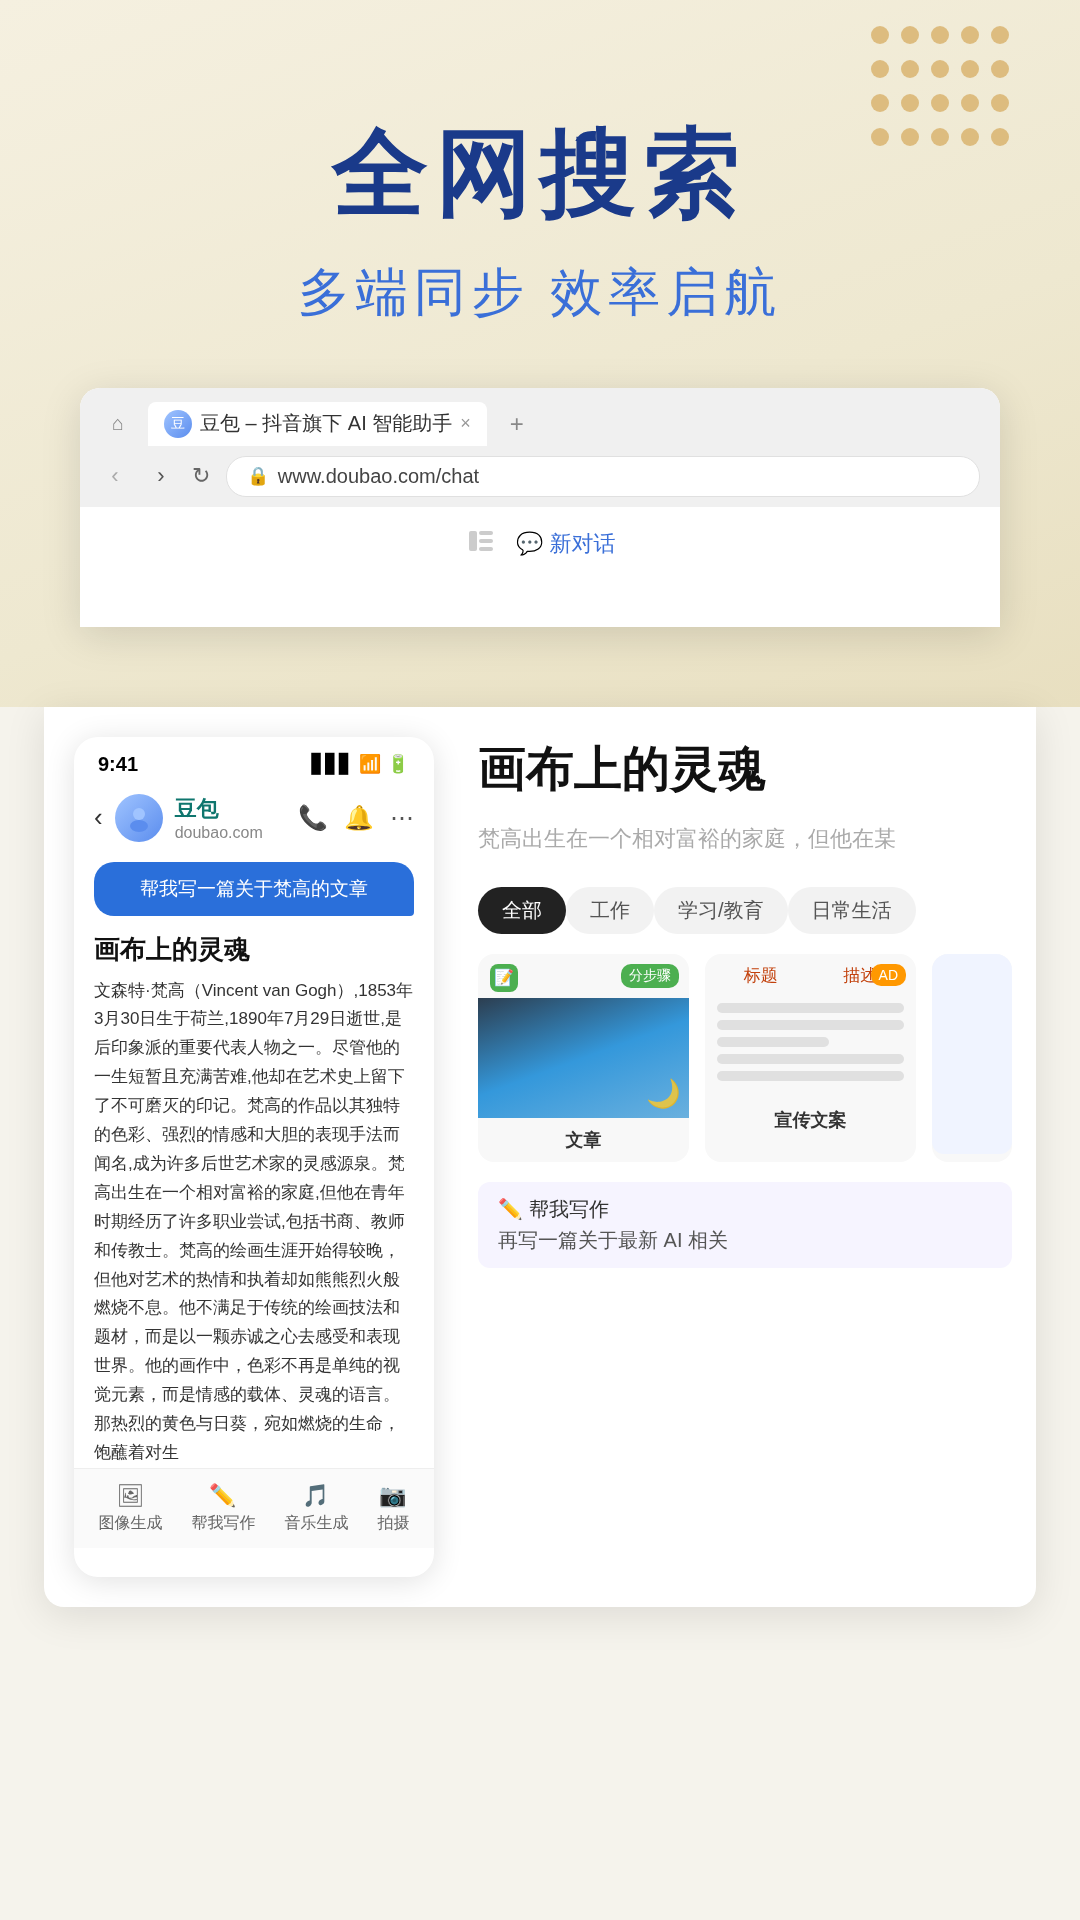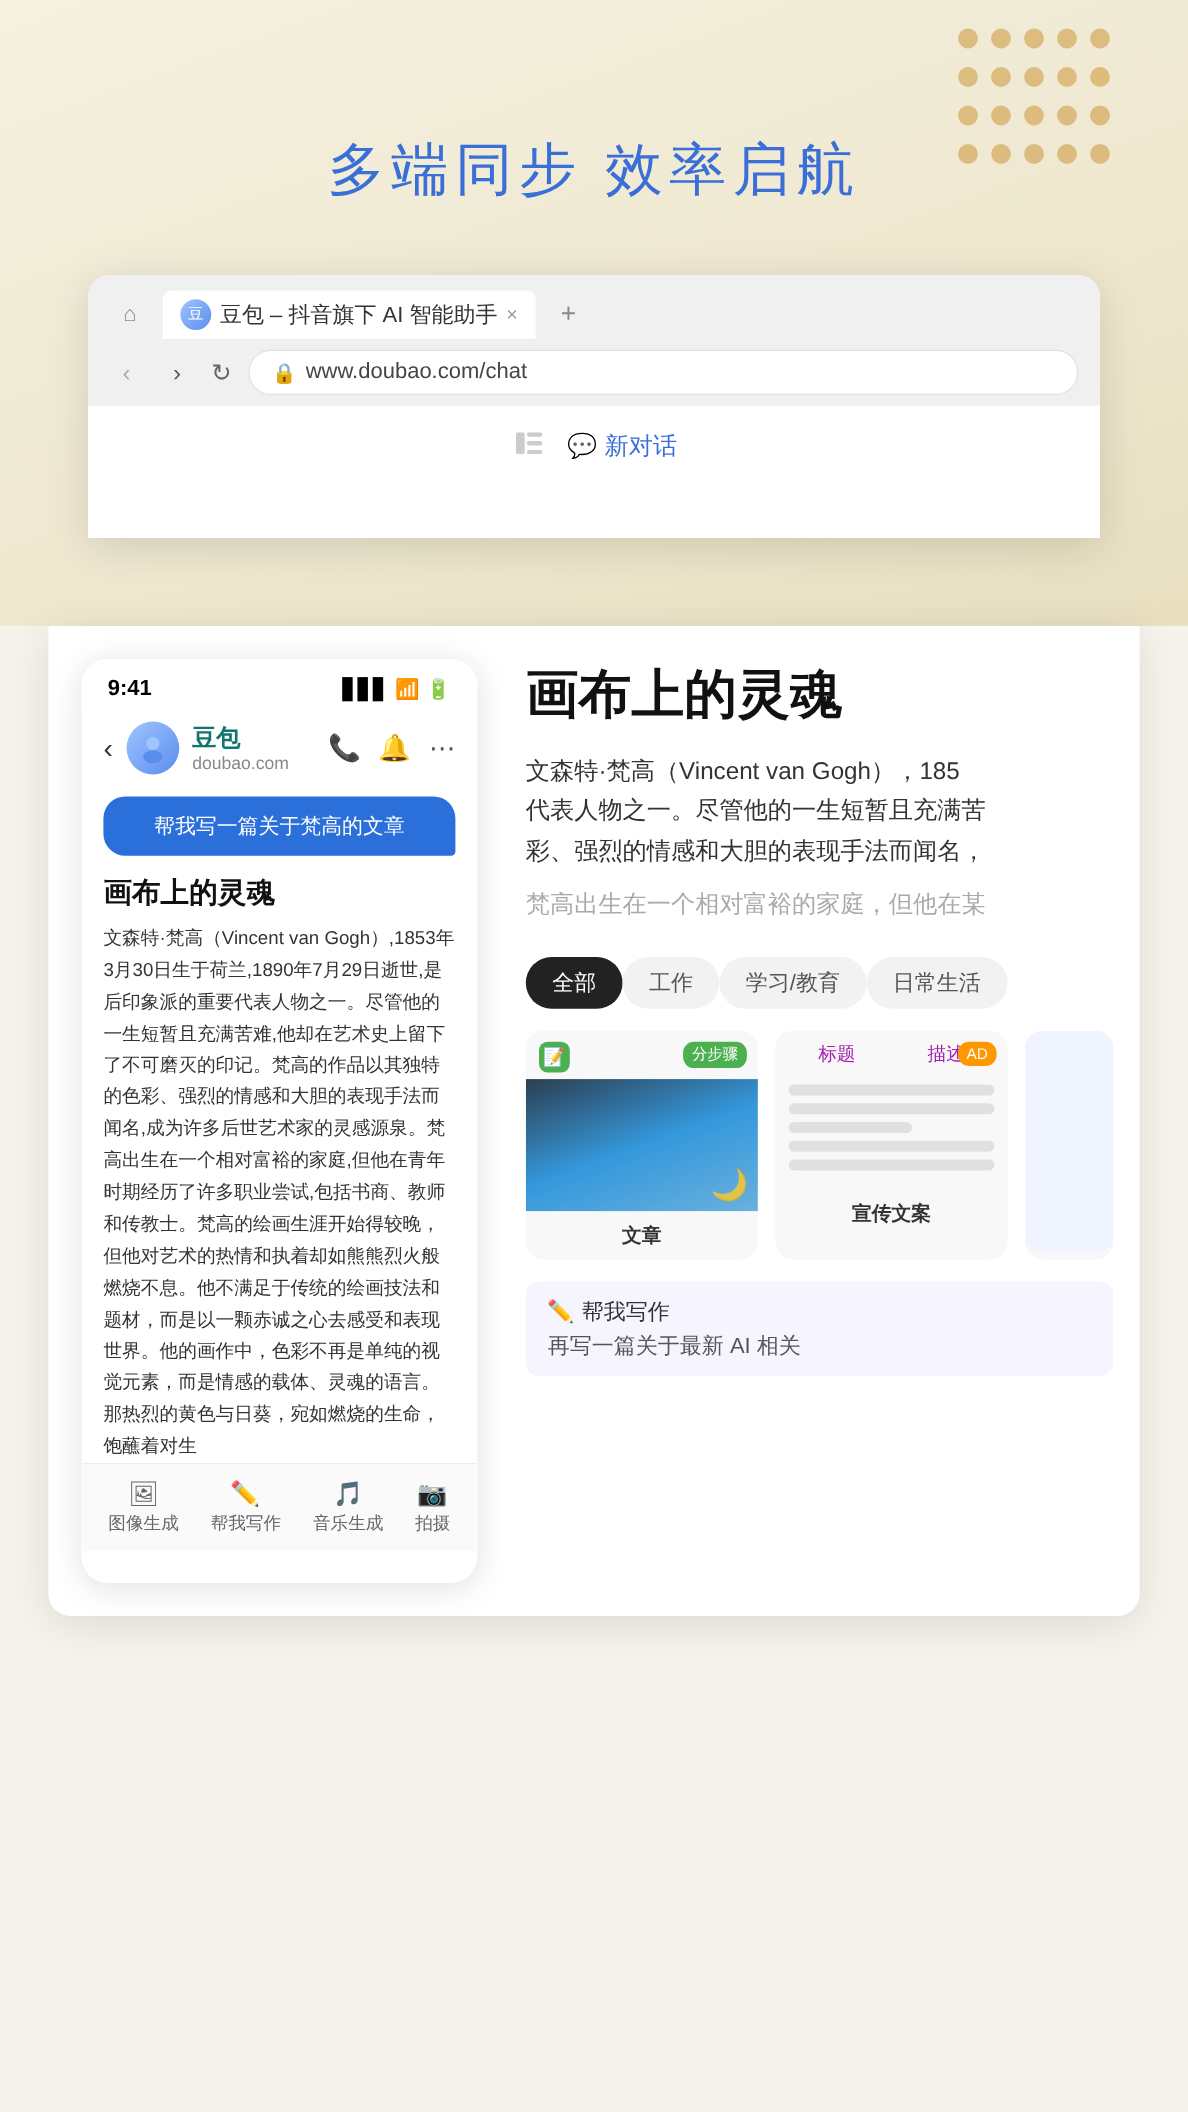--- a/index.html
+++ b/index.html
@@ -412,21 +412,21 @@
     .card-header-row {
       display: flex;
       gap: 12px;
       padding: 10px 12px 6px;
     }
 
     .card-col-label {
       flex: 1;
       text-align: center;
       font-size: 17px;
-      color: #a21caf;
+      color: #c2410c;
     }
 
     
     .help-write-section {
       background: #f6f4ff;
       border-radius: 12px;
       padding: 14px 20px;
       margin-bottom: 16px;
     }
 
@@ -473,20 +473,21 @@
   <div class="dot-grid">
     <span></span><span></span><span></span><span></span><span></span>
     <br>
     <span></span><span></span><span></span><span></span><span></span>
     <br>
     <span></span><span></span><span></span><span></span><span></span>
     <br>
     <span></span><span></span><span></span><span></span><span></span>
   </div>
 
+  <h1 class="hero-title">全网搜索</h1>
   <p class="hero-subtitle">多端同步 效率启航</p>
 
   <div class="browser-container">
 
     <div class="browser-titlebar">
       <div class="browser-home-btn">⌂</div>
       <div class="browser-tab">
         <div class="tab-avatar">豆</div>
         <span>豆包 – 抖音旗下 AI 智能助手</span>
         <span class="tab-close">×</span>
@@ -578,23 +579,20 @@
       </div>
       <div class="bottom-item">
         <span class="icon">📷</span>
         <span>拍摄</span>
       </div>
     </div>
   </div>
 
   <div class="right-panel">
     <div class="right-article-title">画布上的灵魂</div>
-    <div class="right-article-preview">
-      <span>文森特·梵高（Vincent van Gogh），185<br>代表人物之一。尽管他的一生短暂且充满苦<br>彩、强烈的情感和大胆的表现手法而闻名，</span>
-    </div>
     <div class="right-article-fade">
       <span>梵高出生在一个相对富裕的家庭，但他在某</span>
     </div>
 
     <div class="category-tabs">
       <div class="cat-tab active">全部</div>
       <div class="cat-tab inactive">工作</div>
       <div class="cat-tab inactive">学习/教育</div>
       <div class="cat-tab inactive">日常生活</div>
     </div>

